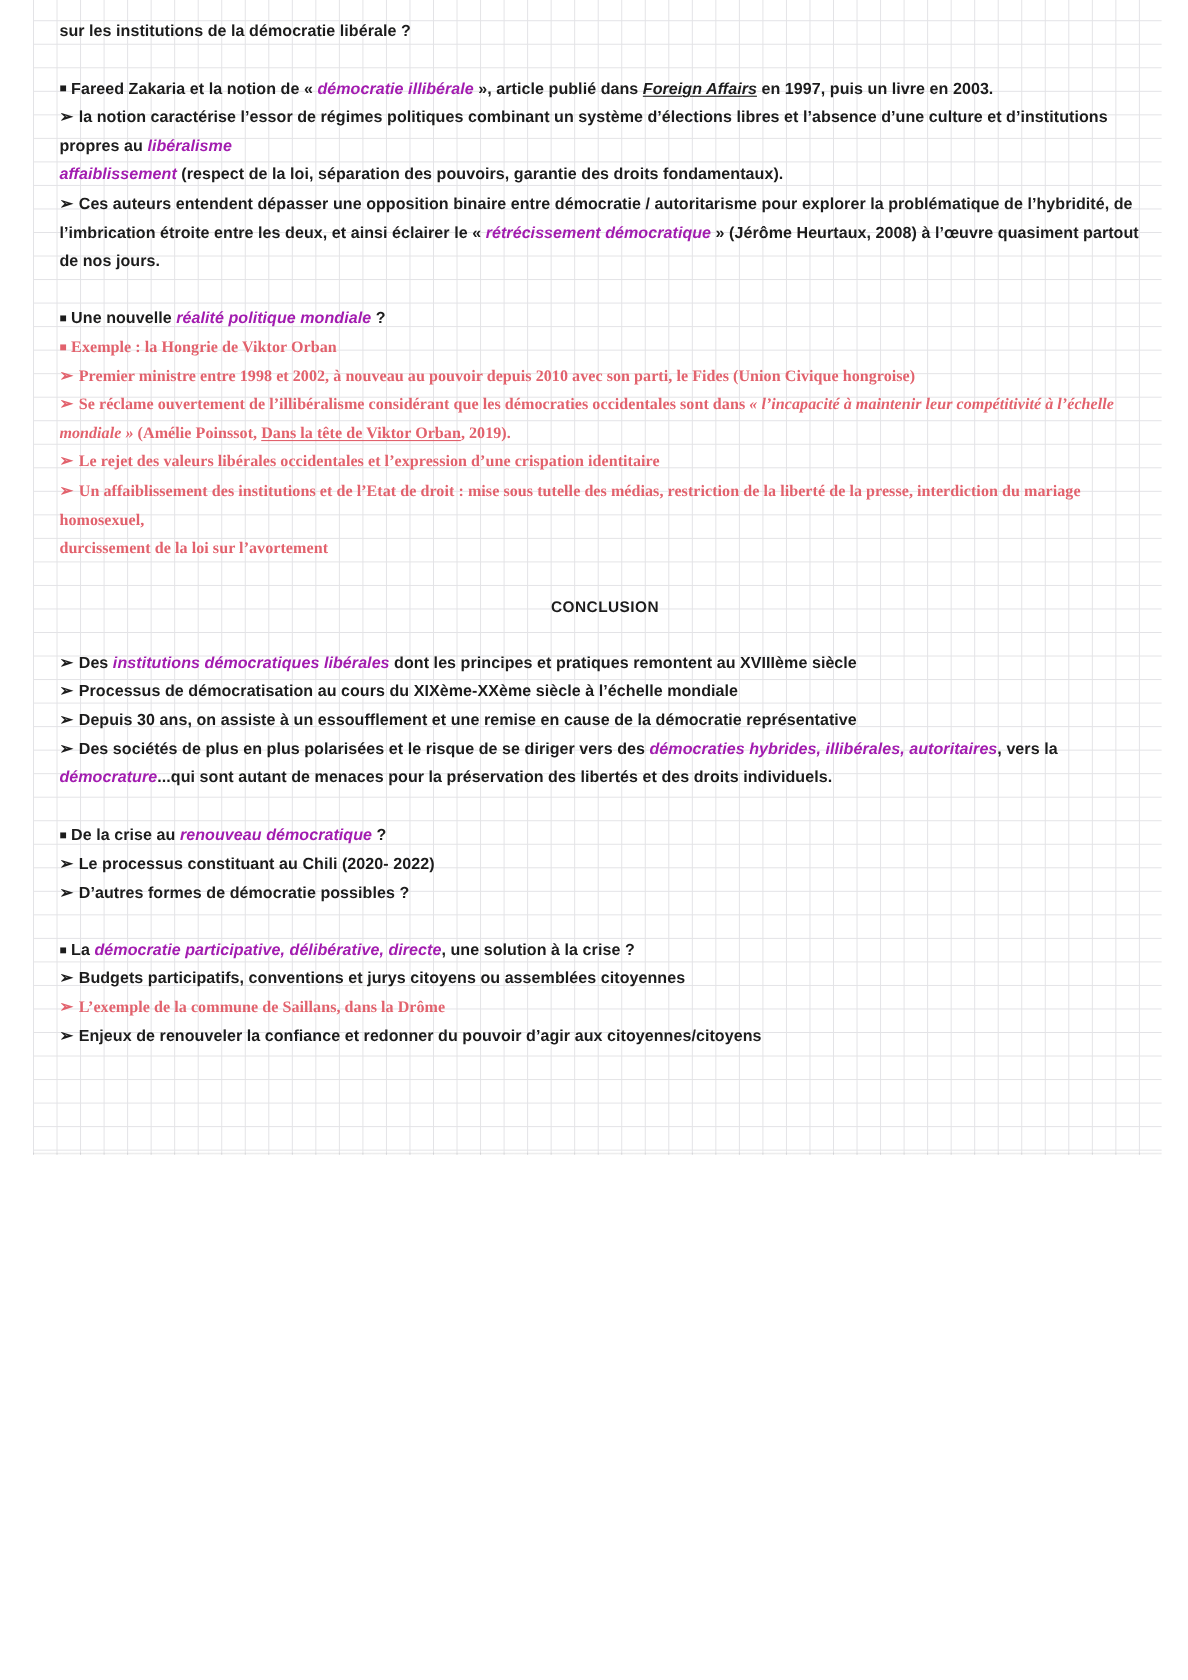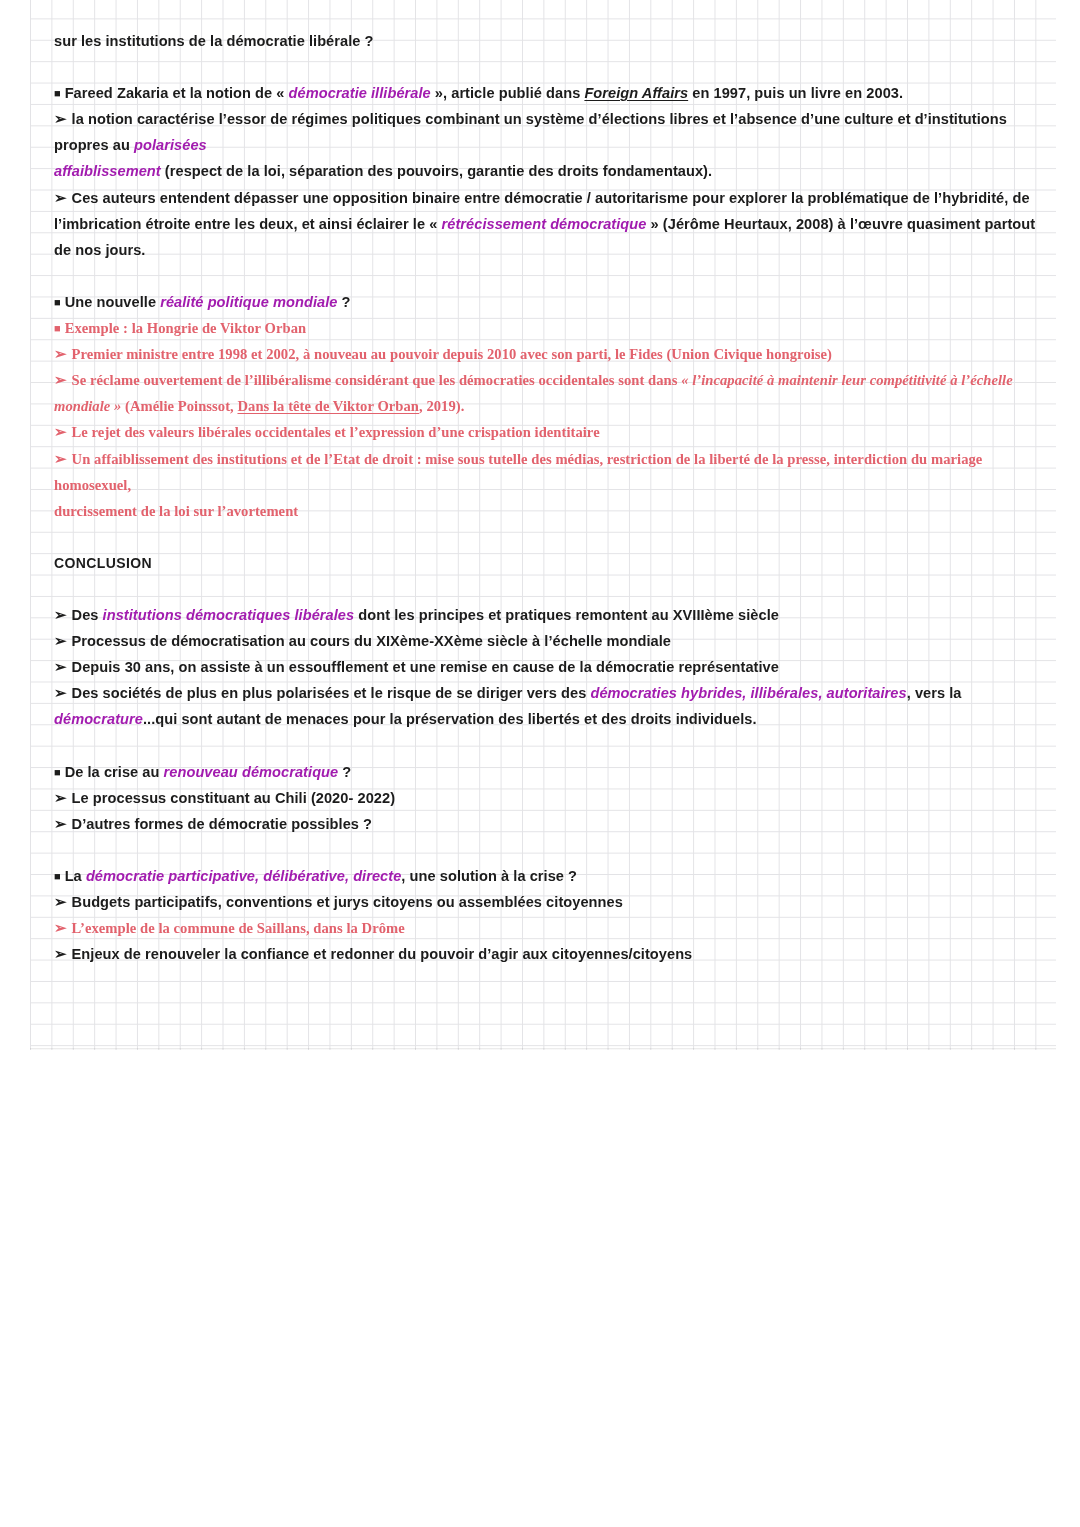--- a/index.html
+++ b/index.html
@@ -39,21 +39,21 @@
     position: absolute;
     left: 0; right: 0; bottom: 0;
     height: 2px;
     background: linear-gradient(to bottom, rgba(0,0,0,0.10), rgba(0,0,0,0));
   }
 
   
   .content {
     position: absolute;
     left: 54px;
-    top: 28px;
+    top: 16px;
     width: 992px;
     font-size: 14.6px;
     line-height: 26.1px;
     color: #1c1c1c;
     font-weight: 700;
     letter-spacing: 0.05px;
   }
 
   .line { margin: 0; }
   .blank { height: 26.1px; }
@@ -72,20 +72,21 @@
   .red-i { color: #a21caf; font-style: italic; }
   .salmon { color: #e2626d; font-family: Liberation Serif, serif; }
   .salmon-i { color: #e2626d; font-style: italic; }
   .ital { font-style: italic; }
   .uline { text-decoration: underline; text-underline-offset: 2px; }
 
   .heading {
     font-weight: 700;
     letter-spacing: 0.4px;
     font-size: 14px;
+    text-align: center;
   }
 
   .para { margin: 0; }
 </style>
 </head>
 <body>
 
 <div class="page">
 
   <div class="grid-sheet"></div>
@@ -94,21 +95,21 @@
 
     <p class="line para"><span>sur les institutions de la démocratie libérale ?</span></p>
 
     <div class="blank"></div>
 
     <p class="line para">
       <span class="bullet-sq">■</span><span>Fareed Zakaria</span><span> et la notion de « </span><span class="red-i">démocratie illibérale</span><span> », article publié dans </span><span class="ital uline">Foreign Affairs</span><span> en 1997, puis un livre en 2003.</span>
     </p>
 
     <p class="line para">
-      <span class="arrow">➢</span><span>la notion caractérise l’essor de régimes politiques combinant un système d’élections libres et l’absence d’une culture et d’institutions propres au </span><span class="red-i">polarisées</span>
+      <span class="arrow">➢</span><span>la notion caractérise l’essor de régimes politiques combinant un système d’élections libres et l’absence d’une culture et d’institutions propres au </span><span class="red-i">libéralisme</span>
     </p>
     <p class="line para">
       <span class="red-i">affaiblissement</span><span> (respect de la loi, séparation des pouvoirs, garantie des droits fondamentaux).</span>
     </p>
 
     <p class="line para">
       <span class="arrow">➢</span><span>Ces auteurs entendent dépasser une opposition binaire entre démocratie / autoritarisme pour explorer la problématique de l’hybridité, de l’imbrication étroite entre les deux, et ainsi éclairer le « </span><span class="red-i">rétrécissement démocratique</span><span> » (</span><span>Jérôme Heurtaux</span><span>, 2008) à l’œuvre quasiment partout de nos jours.</span>
     </p>
 
     <div class="blank"></div>

